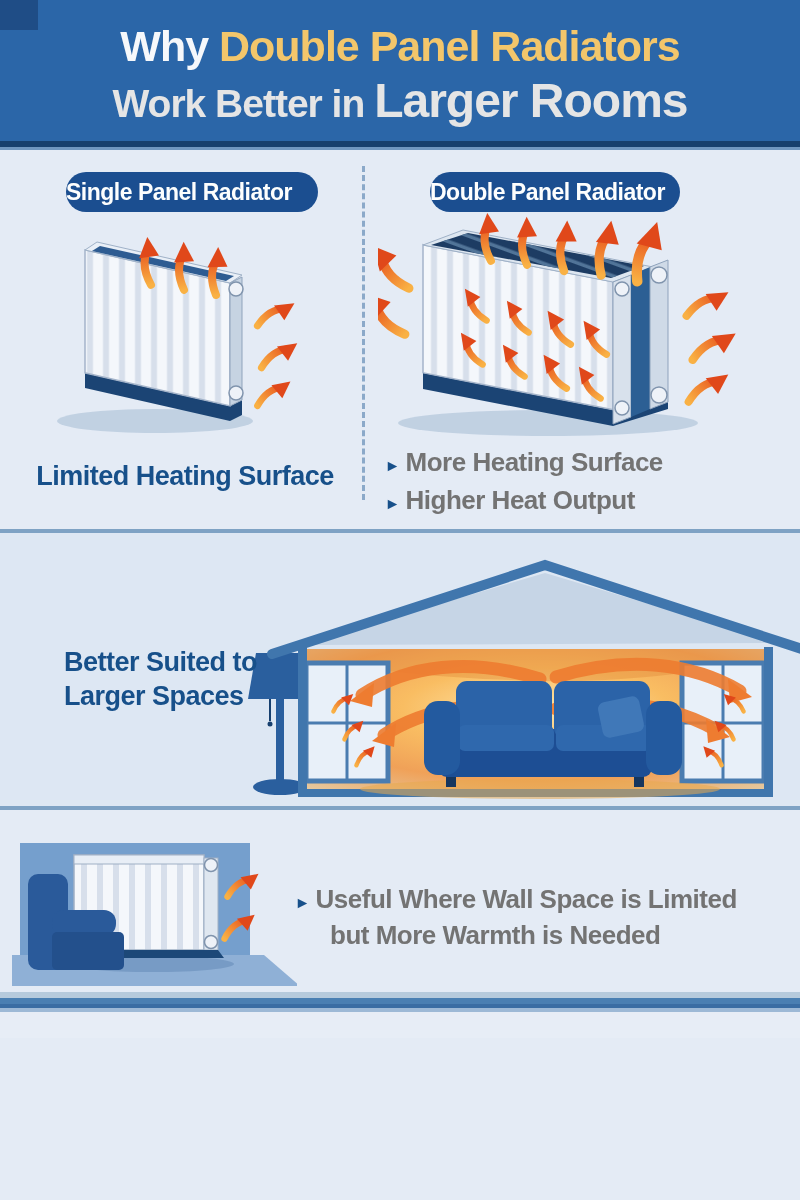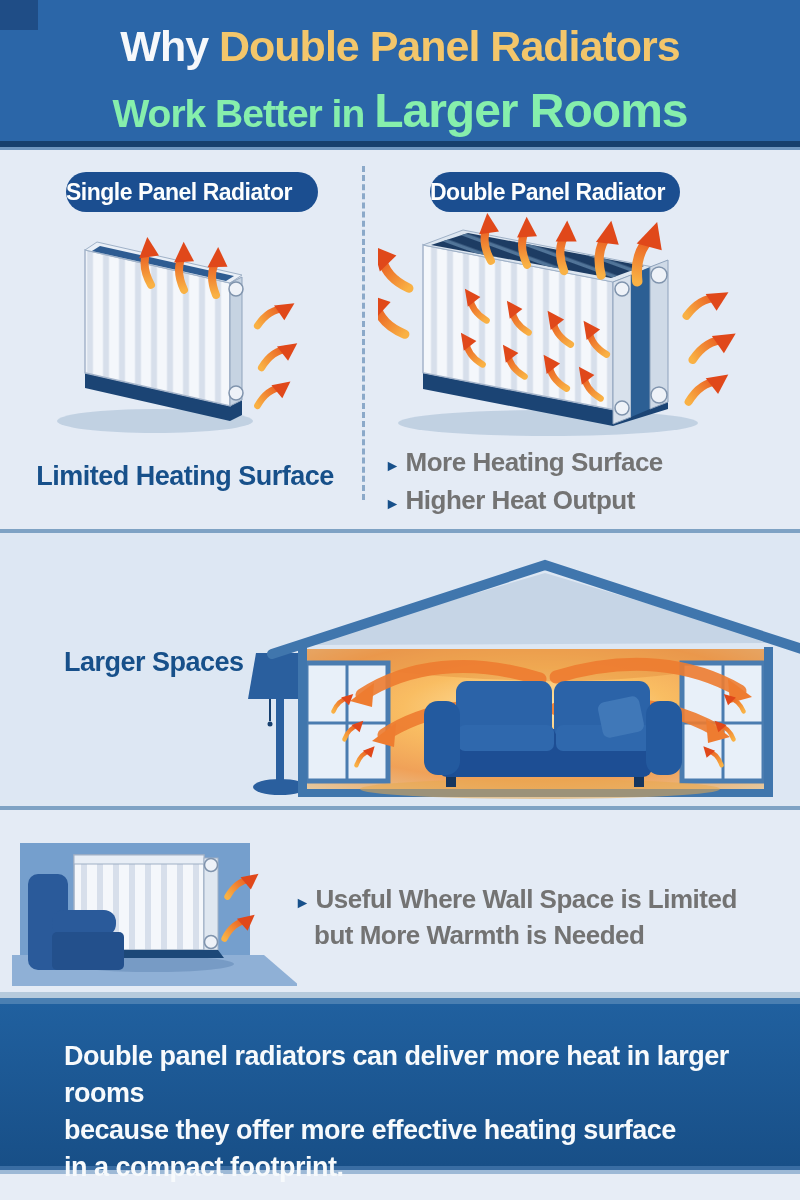--- a/index.html
+++ b/index.html
@@ -8,21 +8,21 @@
     font-family:Liberation Sans, sans-serif;font-weight:bold;
     background:#e4ebf5;
   }
   
   .header{position:relative;height:141px;background:#2b66a8;}
   .corner-shade{position:absolute;left:0;top:0;width:38px;height:30px;background:#1f4d86;}
   .title-line{position:relative;text-align:center;letter-spacing:-1px;white-space:nowrap;}
   .title-line1{padding-top:22px;font-size:43px;}
   .t-white{color:#f6f8fb;}
   .t-gold{color:#f3c66b;}
-  .title-line2{margin-top:12px;font-size:39px;color:#86efac;}
+  .title-line2{margin-top:2px;font-size:39px;color:#e5e5e5;}
   .t-big{font-size:48px;}
   .rule-navy{height:6px;background:#173f6d;}
   .rule-mid{height:3px;background:#7096bf;}
   
   .sec-rule{height:4px;background:#7ea2c4;}
   
   .sec1{position:relative;height:379px;background:#e4ebf5;}
   .col-divider{position:absolute;left:362px;top:16px;height:334px;border-left:3px dashed #8ba9c9;}
   .pill{position:absolute;top:22px;height:40px;border-radius:21px;background:#1b4e90;
         color:#fdfefe;font-size:23px;line-height:41px;letter-spacing:-0.5px;}
@@ -38,21 +38,21 @@
   .bullet-text{color:#737373;font-size:26px;letter-spacing:-0.5px;white-space:nowrap;}
   
   .sec2{position:relative;height:273px;background:#dde7f3;}
   .room-svg{position:absolute;left:0;top:0;}
   .caption-room{left:64px;top:112px;font-size:27px;line-height:34px;}
   
   .sec3{position:relative;height:182px;background:#e4ebf5;}
   .scene-svg{position:absolute;left:12px;top:28px;}
   .wall-text{position:absolute;left:298px;top:74px;}
   .wall-line{display:flex;align-items:baseline;}
-  .wall-line2{margin-left:16px;margin-top:5px;}
+  .wall-line2{margin-left:32px;margin-top:5px;}
   
   .footer-stripe-a{height:6px;background:#b6cadc;}
   .footer-stripe-b{height:6px;background:#4a7fb2;}
   .footer-body{height:162px;background:linear-gradient(#20609f,#184f87);}
   .footer-text{padding:34px 0 0 64px;color:#f7fafc;font-size:27px;line-height:37px;letter-spacing:-0.5px;}
   .footer-stripe-c{height:4px;background:#3a6da3;}
   .footer-stripe-d{height:4px;background:#9db9d6;}
   .footer-bottom{height:26px;background:#e7edf6;}
 </style>
 </head>
@@ -257,20 +257,21 @@
         <rect x="456" y="148" width="96" height="58" rx="11" fill="#2b63a8"></rect>
         <rect x="554" y="148" width="96" height="58" rx="11" fill="#2b63a8"></rect>
         <rect x="458" y="192" width="96" height="26" rx="7" fill="#2f68ad"></rect>
         <rect x="556" y="192" width="96" height="26" rx="7" fill="#2f68ad"></rect>
         <rect x="424" y="168" width="36" height="74" rx="14" fill="#235a9f"></rect>
         <rect x="646" y="168" width="36" height="74" rx="14" fill="#235a9f"></rect>
         <rect x="600" y="166" width="42" height="36" rx="7" fill="#4078b8" transform="rotate(-12 621 184)"></rect>
       </g>
     </svg>
     <div class="caption caption-room">
+      <div>Better Suited to</div>
       <div>Larger Spaces</div>
     </div>
   </div>
 
   <div class="sec-rule"></div>
 
   <div class="sec3">
     <svg class="scene-svg" width="285" height="150" viewBox="0 0 285 150">
       <rect x="8" y="5" width="230" height="112" fill="#759fcd"></rect>
       <polygon points="0,117 252,117 288,148 0,148" fill="#8fb0d6"></polygon>
@@ -299,24 +300,17 @@
         <span class="bullet-text">Useful Where Wall Space is Limited</span>
       </div>
       <div class="wall-line wall-line2">
         <span class="bullet-text">but More Warmth is Needed</span>
       </div>
     </div>
   </div>
 
   <div class="footer-stripe-a"></div>
   <div class="footer-stripe-b"></div>
-  <div class="footer-body">
-    <div class="footer-text">
-      <div>Double panel radiators can deliver more heat in larger rooms</div>
-      <div>because they offer more effective heating surface</div>
-      <div>in a compact footprint.</div>
-    </div>
-  </div>
   <div class="footer-stripe-c"></div>
   <div class="footer-stripe-d"></div>
   <div class="footer-bottom"></div>
 
 </div>
 
 </body></html>

